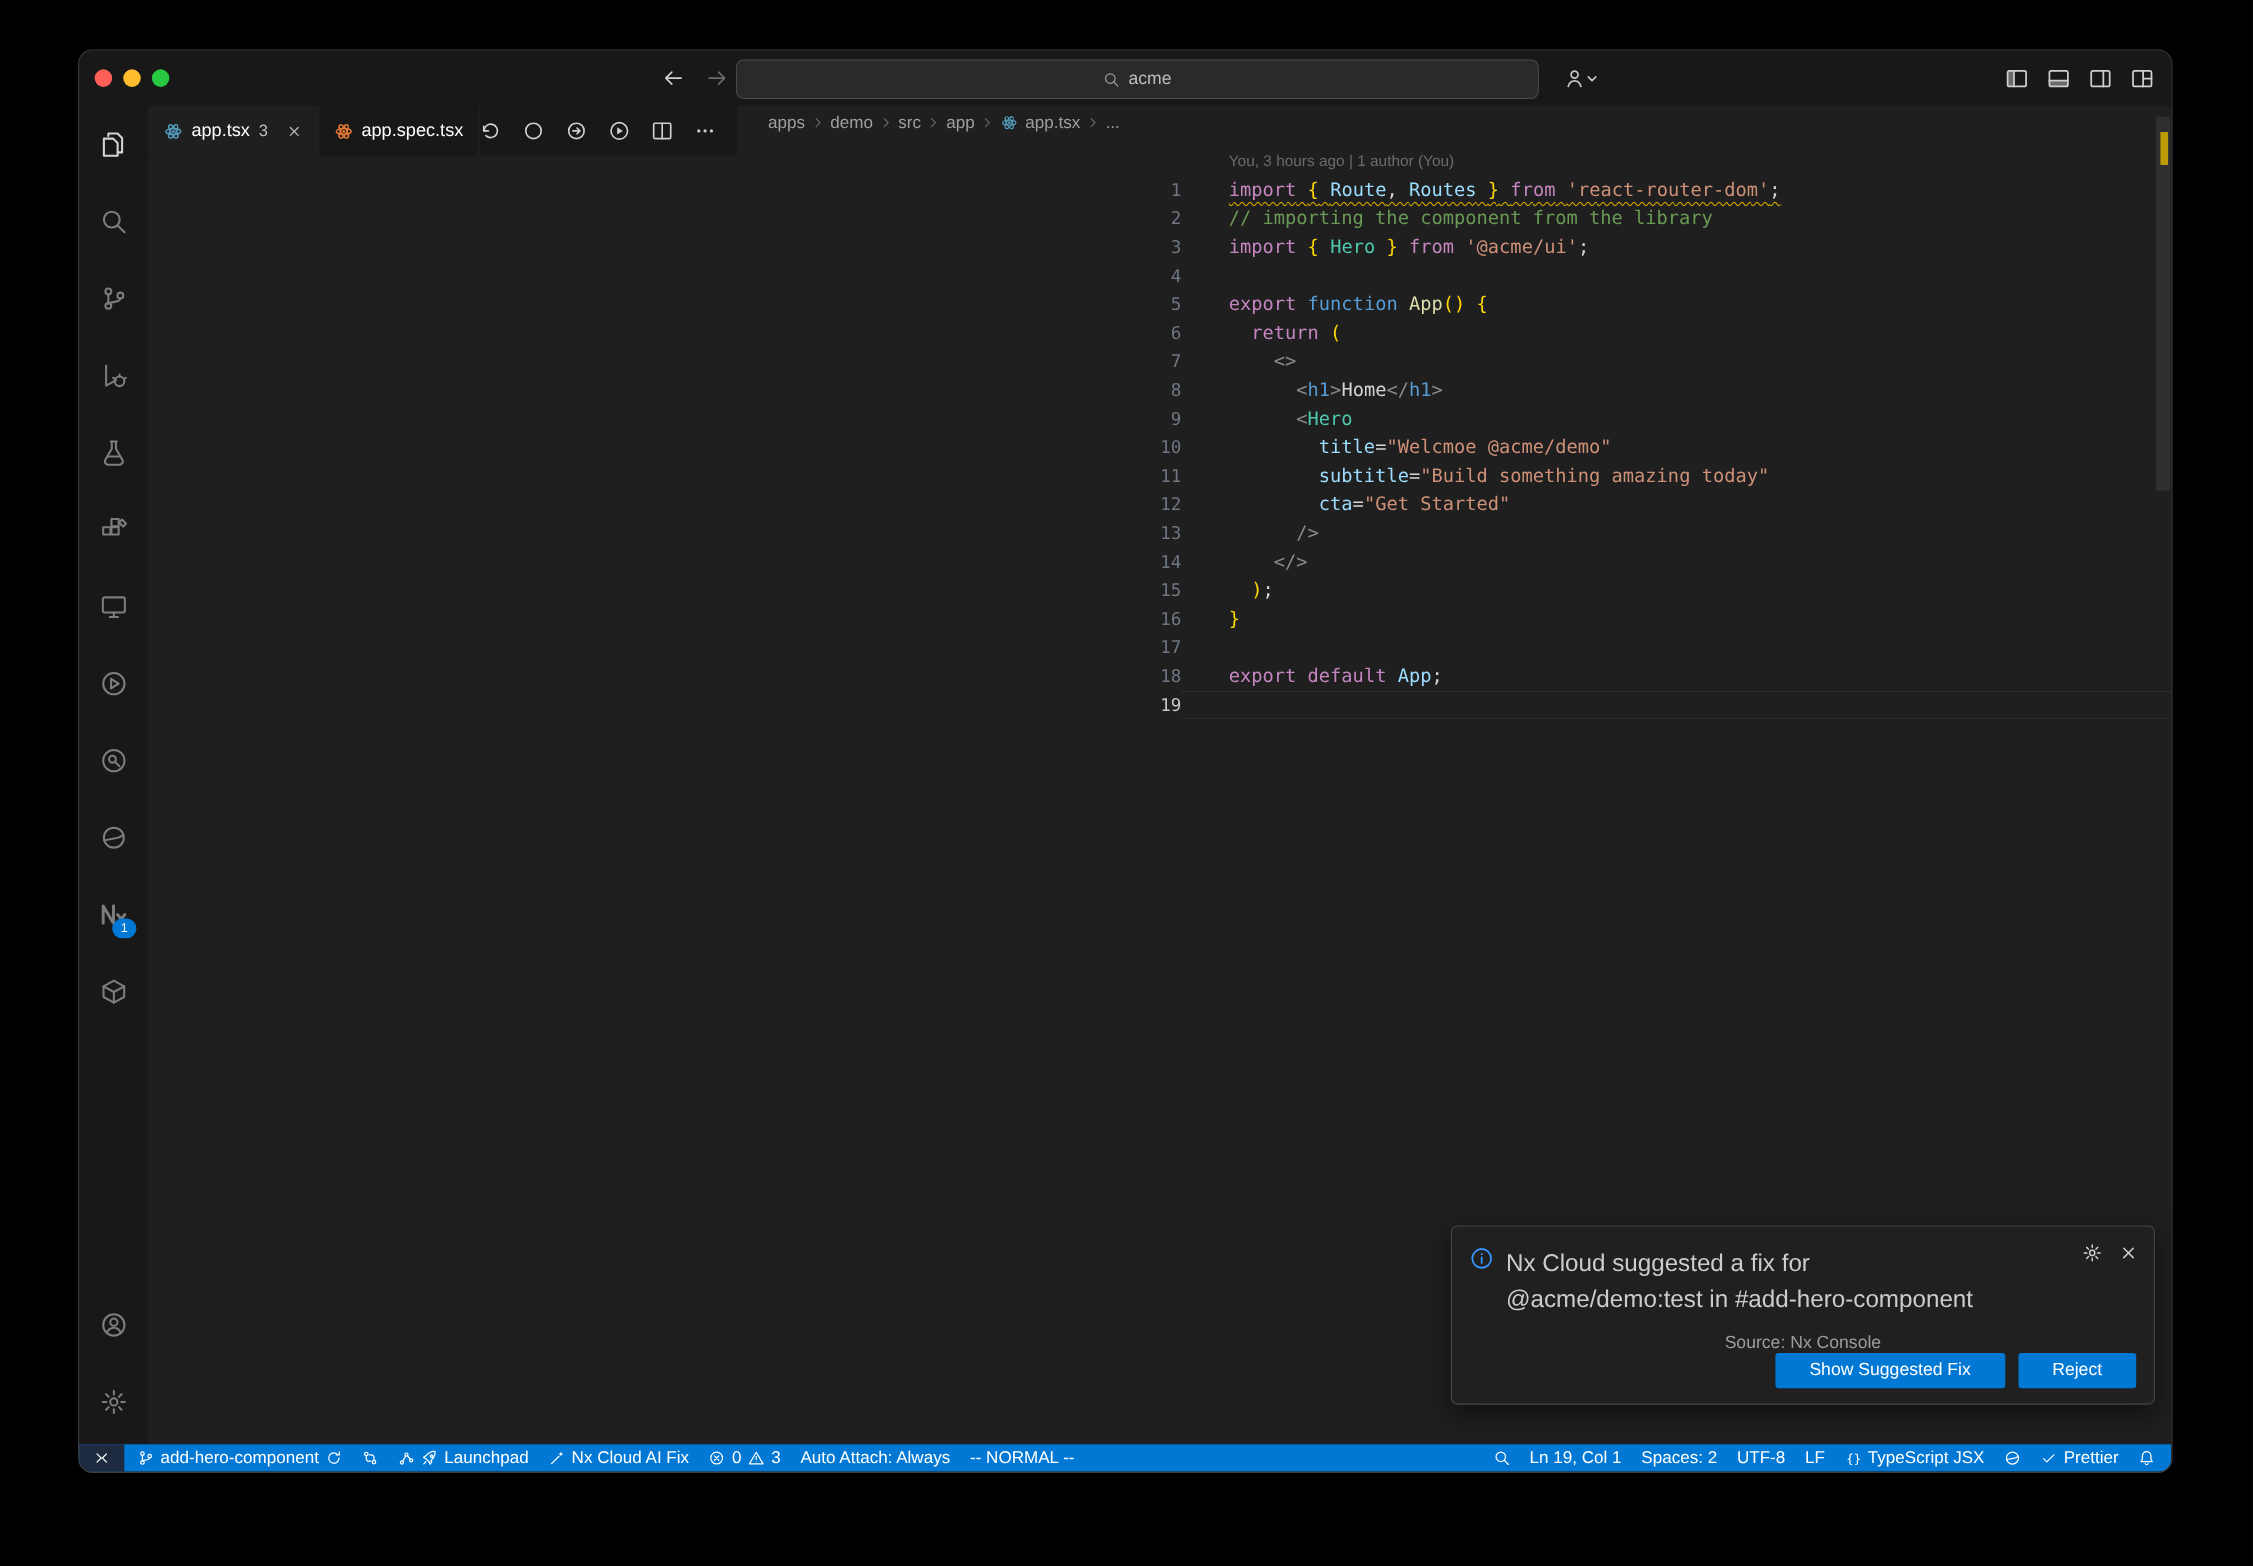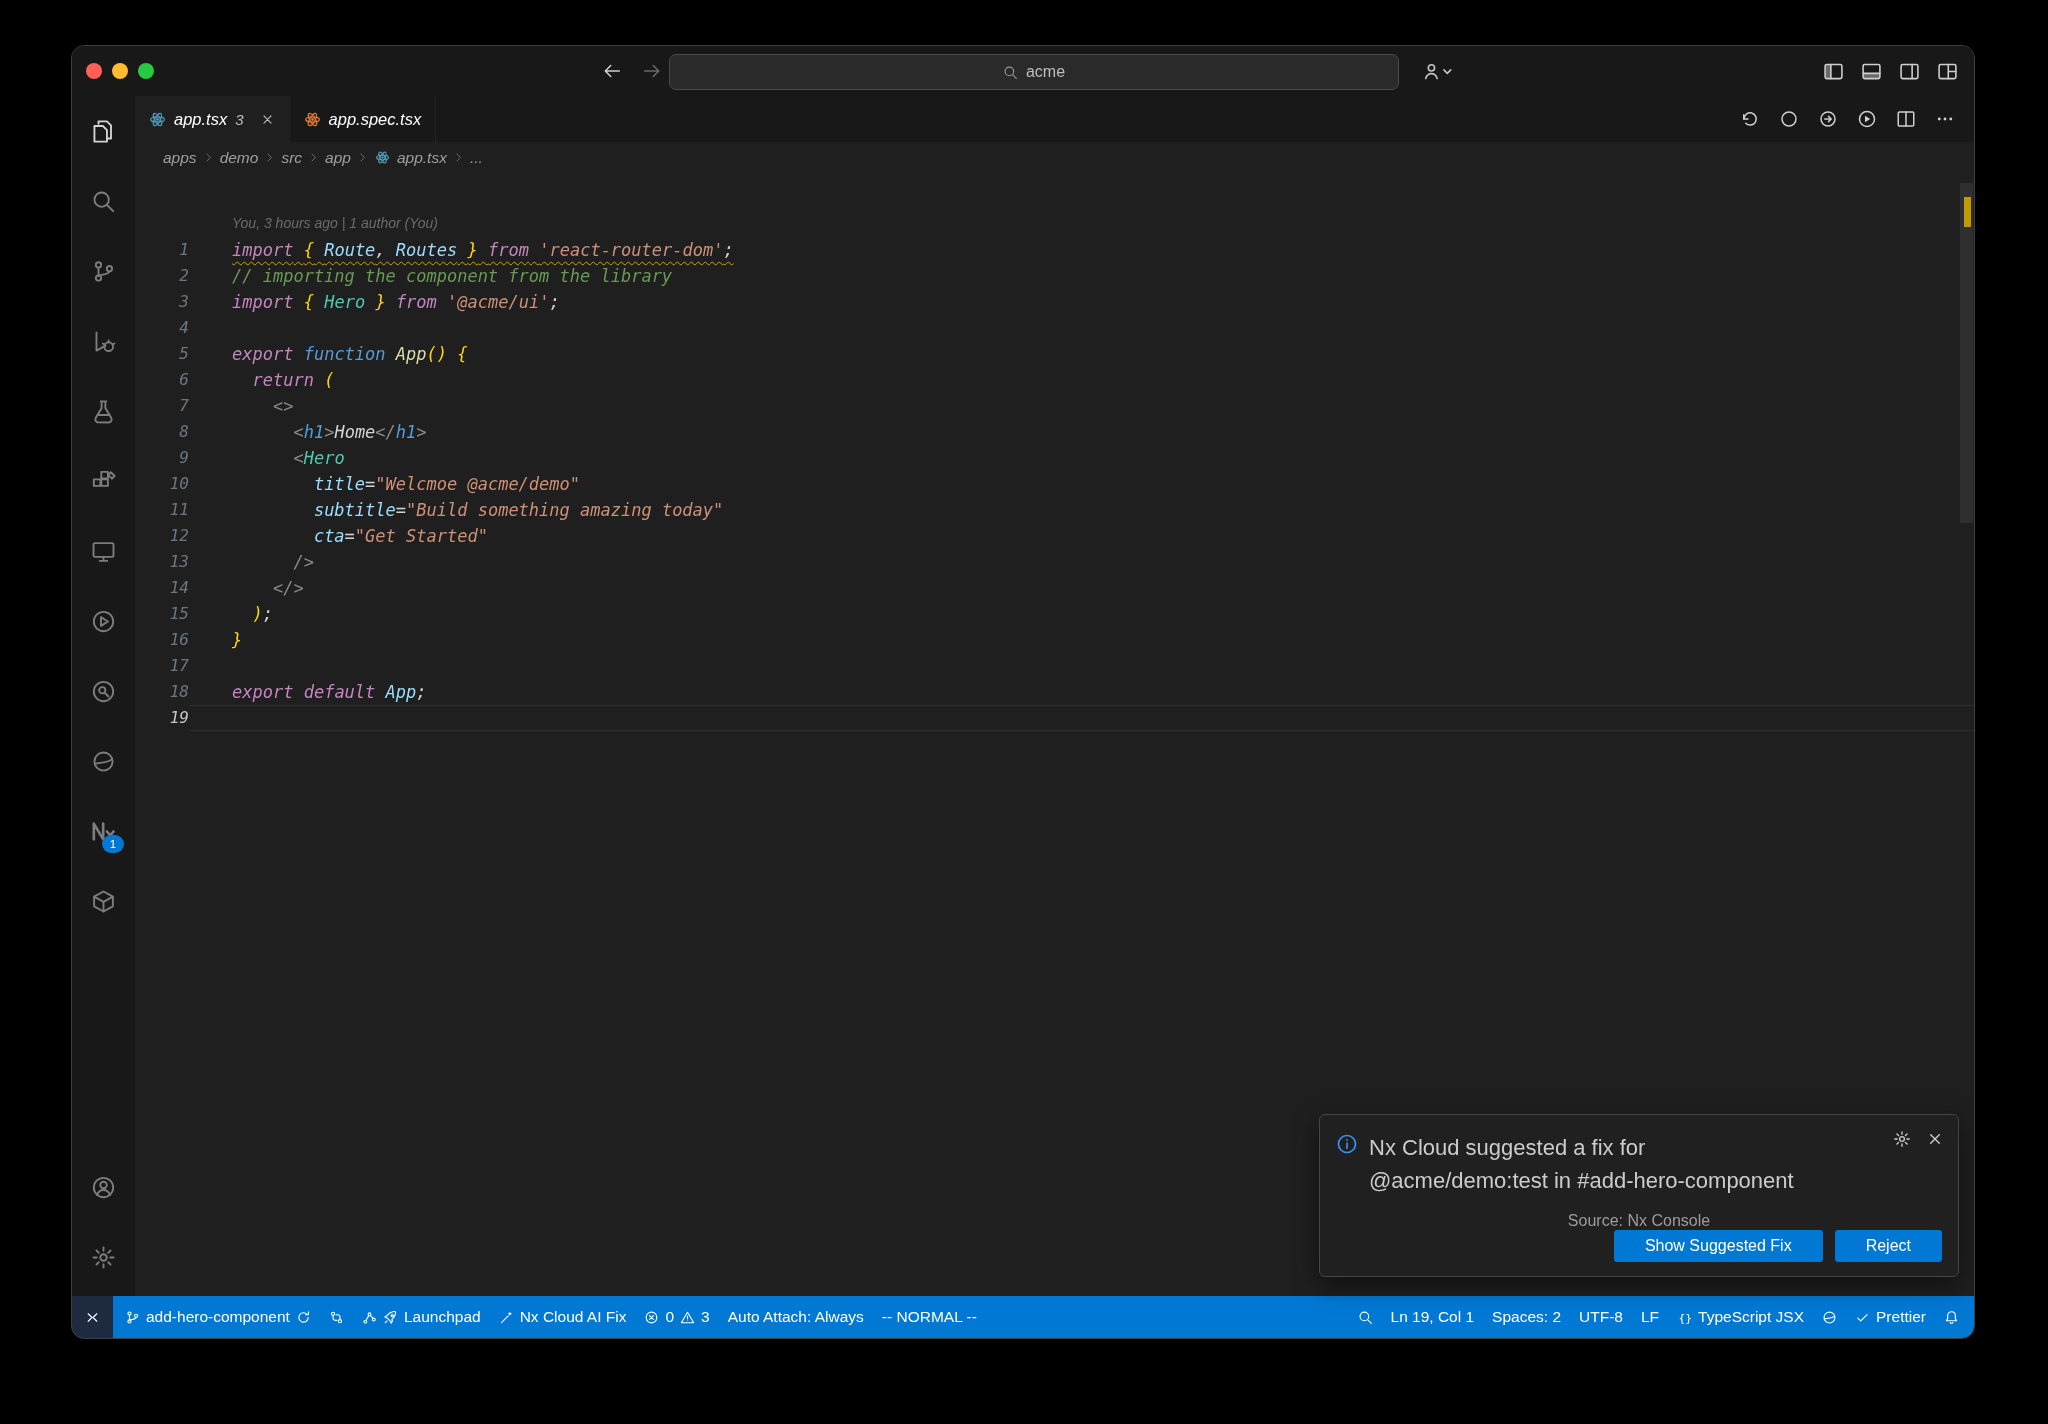--- a/index.html
+++ b/index.html
@@ -39,21 +39,21 @@
   .ab-top,.ab-bottom{display:flex;flex-direction:column;width:100%;}
   .ab-bottom{margin-top:auto;margin-bottom:4px;}
   .ab-item{width:63px;height:70px;display:flex;align-items:center;justify-content:center;color:#7d7d7d;position:relative;}
   .ab-item.active{color:#d4d4d4;}
   .ai{width:25px;height:25px;display:inline-flex;}
   .ab-badge{
     position:absolute;right:11px;bottom:13px;min-width:18px;height:18px;padding:0 2px;
     border-radius:9px;background:var(--badge,#0078d4);color:#fff;font-size:11.5px;
     display:flex;align-items:center;justify-content:center;
   }
-  .editor-col{flex:1;display:flex;flex-direction:column;min-width:0;background:#1f1f1f;font-style:italic;}
+  .editor-col{flex:1;display:flex;flex-direction:row;min-width:0;background:#1f1f1f;}
   
   .tabbar{height:46px;flex:none;background:#181818;display:flex;align-items:stretch;}
   .tabs{display:flex;}
   .tab{display:flex;align-items:center;gap:8px;padding:0 14px;font-size:16.5px;color:#ffffff;background:#181818;border-right:1px solid #232323;white-space:nowrap;}
   .tab.active{background:#1f1f1f;color:#fff;}
   .tab-icon{width:17px;height:17px;display:inline-flex;}
   .tab-badge{font-size:15px;color:#bdbdbd;}
   .tab-close{width:15px;height:15px;color:#bdbdbd;margin-left:8px;display:inline-flex;}
   .editor-actions{margin-left:auto;display:flex;align-items:center;gap:19px;padding-right:19px;color:#c2c2c2;}
   .ea-icon{width:20px;height:20px;}
@@ -96,21 +96,21 @@
   .notif-tools{position:absolute;top:15px;right:14px;display:flex;gap:15px;color:#c5c5c5;}
   .notif-tools .ticon{width:18px;height:18px;}
   .notif-row2{display:flex;align-items:center;margin-top:15px;flex-direction:column;}
   .notif-source{font-size:16px;color:#9d9d9d;}
   .notif-buttons{margin-left:auto;display:flex;gap:12px;}
   .btn{
     background:var(--btn,#0078d4);color:#fff;border:none;border-radius:3px;
     font-size:16px;padding:7px 31px;font-family:inherit;white-space:nowrap;
   }
   
-  .statusbar{height:42px;flex:none;background:var(--statusbar,#0078d4);display:flex;align-items:center;color:#fff;font-size:15.5px;}
+  .statusbar{height:25px;flex:none;background:var(--statusbar,#0078d4);display:flex;align-items:center;color:#fff;font-size:15.5px;}
   .sb-left{display:flex;height:100%;}
   .sb-right{margin-left:auto;display:flex;height:100%;padding-right:6px;}
   .sb-item{height:100%;display:flex;align-items:center;padding:0 9px;gap:6px;white-space:nowrap;}
   .sb-item.remote{background:var(--remote-bg,#1d2a40);padding:0 13px;margin-right:3px;}
   .sb-icon{width:15px;height:15px;display:inline-flex;}
 </style>
 </head>
 <body>
 
 <div class="window">

